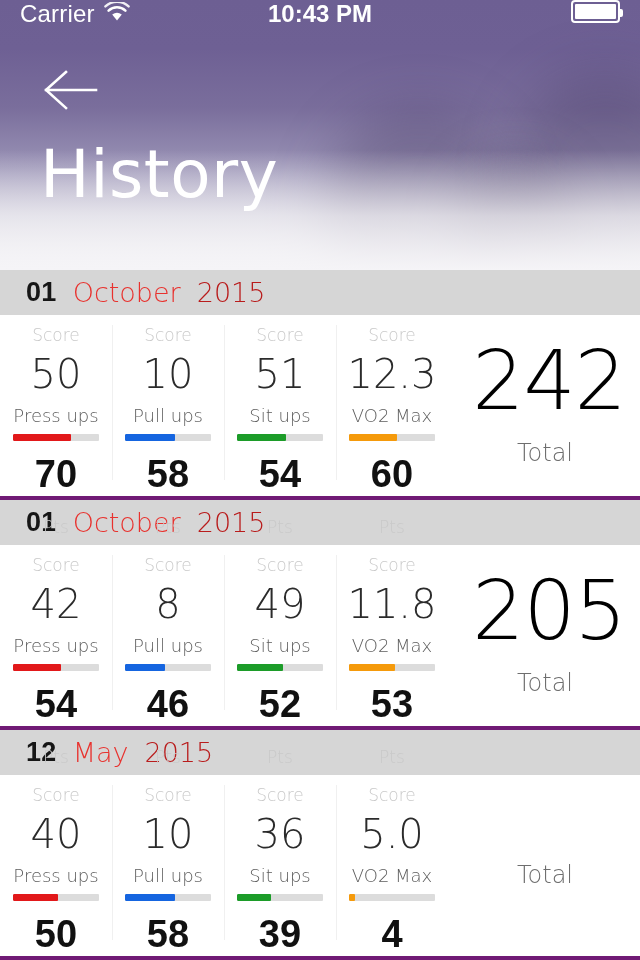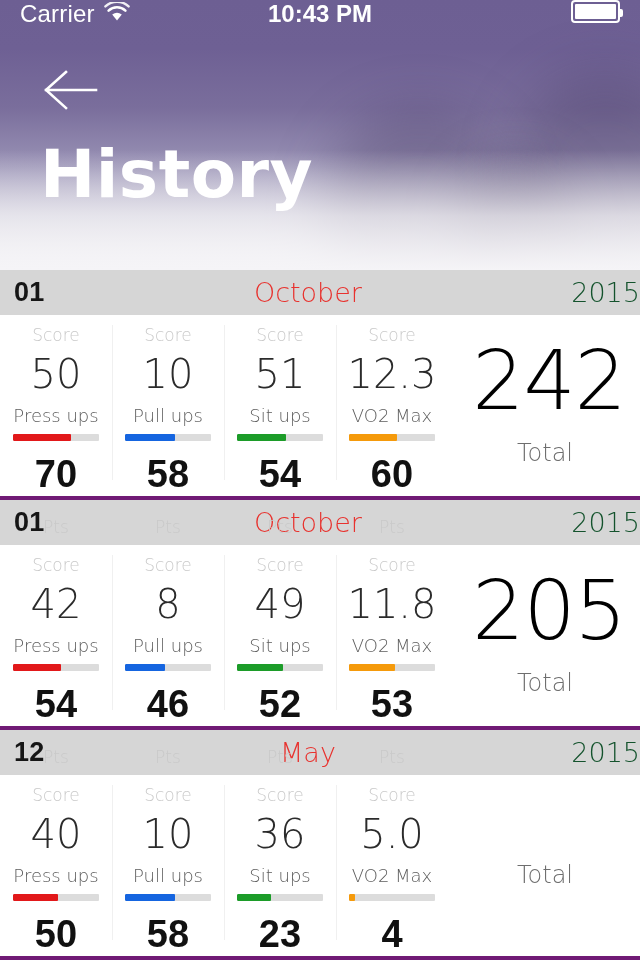--- a/index.html
+++ b/index.html
@@ -106,59 +106,58 @@
     cursor: pointer;
   }
 
   .page-title {
     position: absolute;
     z-index: 5;
     left: 40px;
     top: 142px;
     color: #ffffff;
     font-size: 66px;
-    font-weight: 700;
+    font-weight: 400;
     letter-spacing: 0.5px;
     line-height: 1;
     font-family: "DejaVu Sans", "Liberation Sans", sans-serif;
   }
 
   
   .list {
     position: relative;
     width: 640px;
     background: #ffffff;
   }
 
   .date-header {
     height: 45px;
     background: #d6d6d6;
     display: flex;
     align-items: center;
-    padding-left: 14px;
+    padding-left: 26px;
     box-sizing: border-box;
-    justify-content: space-between;
   }
   .dh-day {
     font-size: 27px;
     font-weight: bold;
     color: #161616;
     letter-spacing: 0.3px;
   }
   .dh-month {
     font-size: 27px;
     font-weight: 300;
     color: #e8322e;
     margin-left: 16px;
     font-family: "DejaVu Sans", "Liberation Sans", sans-serif;
   }
   .dh-year {
     font-size: 27px;
     font-weight: 300;
-    color: #14532d;
+    color: #b91c1c;
     margin-left: 16px;
     font-family: "DejaVu Sans", "Liberation Sans", sans-serif;
   }
 
   .record {
     display: flex;
     background: #ffffff;
     height: 185px;
     border-bottom: 4px solid #701a75;
     box-sizing: border-box;
@@ -442,21 +441,21 @@
           <div class="m-pts-value">58</div>
 
         </div>
         <div class="metric">
           <div class="m-score-label">Score</div>
           <div class="m-score-value">36</div>
           <div class="m-name">Sit ups</div>
           <div class="m-bar-track">
             <div class="m-bar-fill" style="width: 40%; background: rgb(28, 156, 41);"></div>
           </div>
-          <div class="m-pts-value">23</div>
+          <div class="m-pts-value">39</div>
 
         </div>
         <div class="metric">
           <div class="m-score-label">Score</div>
           <div class="m-score-value">5.0</div>
           <div class="m-name">VO2 Max</div>
           <div class="m-bar-track">
             <div class="m-bar-fill" style="width: 7%; background: rgb(245, 154, 11);"></div>
           </div>
           <div class="m-pts-value">4</div>

